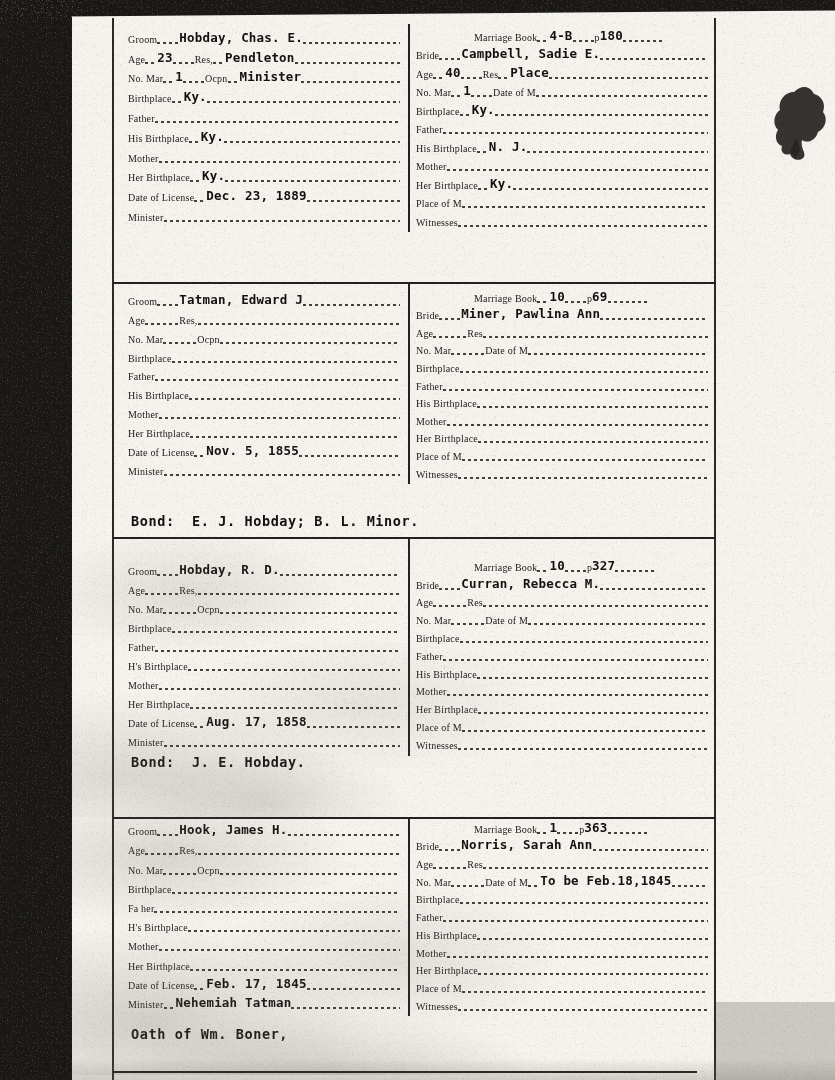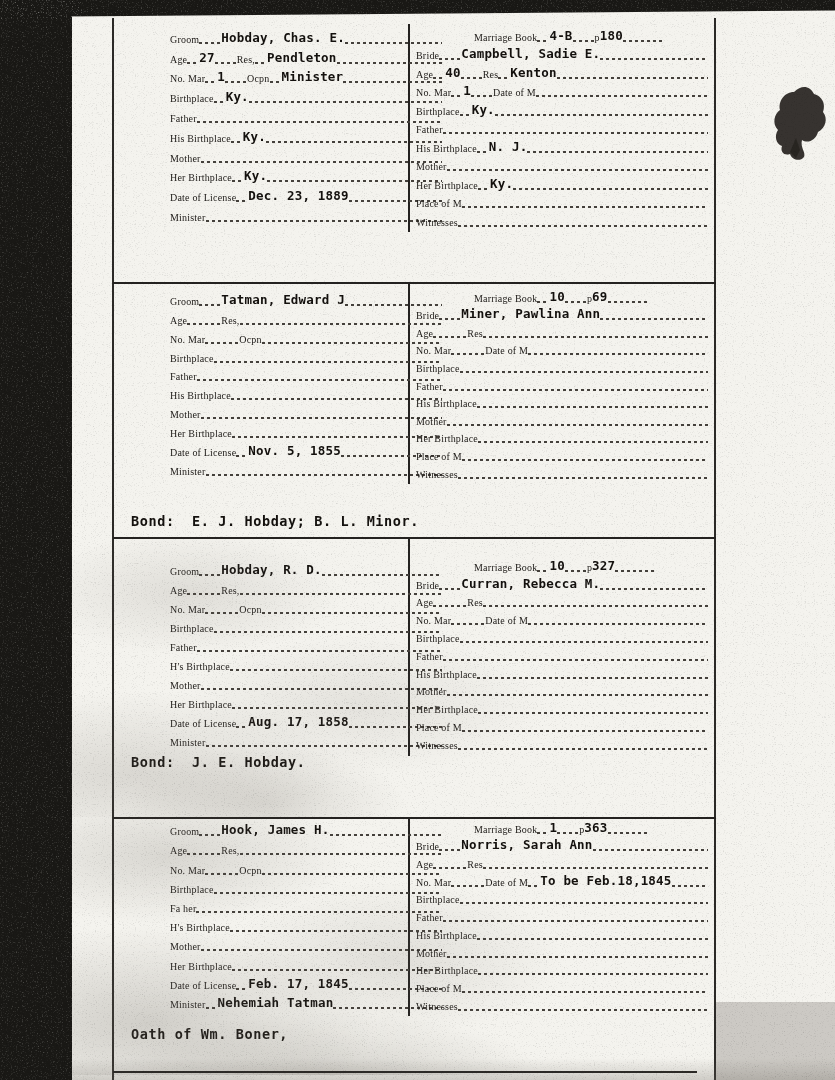--- a/index.html
+++ b/index.html
@@ -13,21 +13,21 @@
   .film-top{position:absolute; left:0; top:0; width:835px; height:17px; background:#191815;
             clip-path:polygon(0 0,100% 0,100% 62%,0 100%);}
   .rule{position:absolute; background:#2c2a27;}
   .rule-left{left:112px; top:18px; width:2px; height:1062px;}
   .rule-right{left:714px; top:18px; width:2px; height:1062px;}
   .rule-bottom{left:113px; top:1071px; width:584px; height:2px;}
   .blk-border{position:absolute; left:113px; width:603px; height:2px; background:#242220;}
   .divider{position:absolute; left:408px; width:2px; background:#242220;}
   
   .col{position:absolute; display:flex; flex-direction:column;}
-  .col-left{left:128px; width:272px;margin-left:42px;}
+  .col-left{left:128px; width:272px;}
   .col-right{left:416px; width:292px;}
   .frow{display:flex; align-items:flex-end; overflow:hidden;}
   .lab{font-family:"Liberation Serif", serif; font-size:10px; color:#23201d;
        padding-bottom:2px; white-space:nowrap; letter-spacing:.2px;}
   .val{font-family:"DejaVu Sans Mono", monospace; font-weight:bold; font-size:12.5px;
        color:#14110e; padding-bottom:2px; white-space:nowrap; position:relative;
        letter-spacing:.2px;}
   .lead{align-self:flex-end; height:2px; margin-bottom:3px;
         background:repeating-linear-gradient(90deg,#45413c 0 3px,transparent 3px 6px);}
   .sp{align-self:flex-end; height:2px;}
@@ -71,21 +71,21 @@
       <div class="col col-left" style="top: 27px;">
         <div class="frow" style="height: 19.8px;">
           <span class="lab">Groom</span>
           <span class="lead g-md"></span>
           <span class="val">Hobday, Chas. E.</span>
           <span class="lead g-end"></span>
         </div>
         <div class="frow" style="height: 19.8px;">
           <span class="lab">Age</span>
           <span class="lead g-sm"></span>
-          <span class="val">27</span>
+          <span class="val">23</span>
           <span class="lead g-md"></span>
           <span class="lab">Res,</span>
           <span class="lead g-sm"></span>
           <span class="val">Pendleton</span>
           <span class="lead g-end"></span>
         </div>
         <div class="frow" style="height: 19.8px;">
           <span class="lab">No. Mar</span>
           <span class="lead g-sm"></span>
           <span class="val">1</span>
@@ -152,21 +152,21 @@
           <span class="val">Campbell, Sadie E.</span>
           <span class="lead g-end"></span>
         </div>
         <div class="frow" style="height: 18.5px;">
           <span class="lab">Age</span>
           <span class="lead g-sm"></span>
           <span class="val">40</span>
           <span class="lead g-md"></span>
           <span class="lab">Res</span>
           <span class="lead g-sm"></span>
-          <span class="val">Kenton</span>
+          <span class="val">Place</span>
           <span class="lead g-end"></span>
         </div>
         <div class="frow" style="height: 18.5px;">
           <span class="lab">No. Mar</span>
           <span class="lead g-sm"></span>
           <span class="val">1</span>
           <span class="lead g-md"></span>
           <span class="lab">Date of M</span>
           <span class="lead g-sm"></span>
           <span class="lead g-end"></span>

